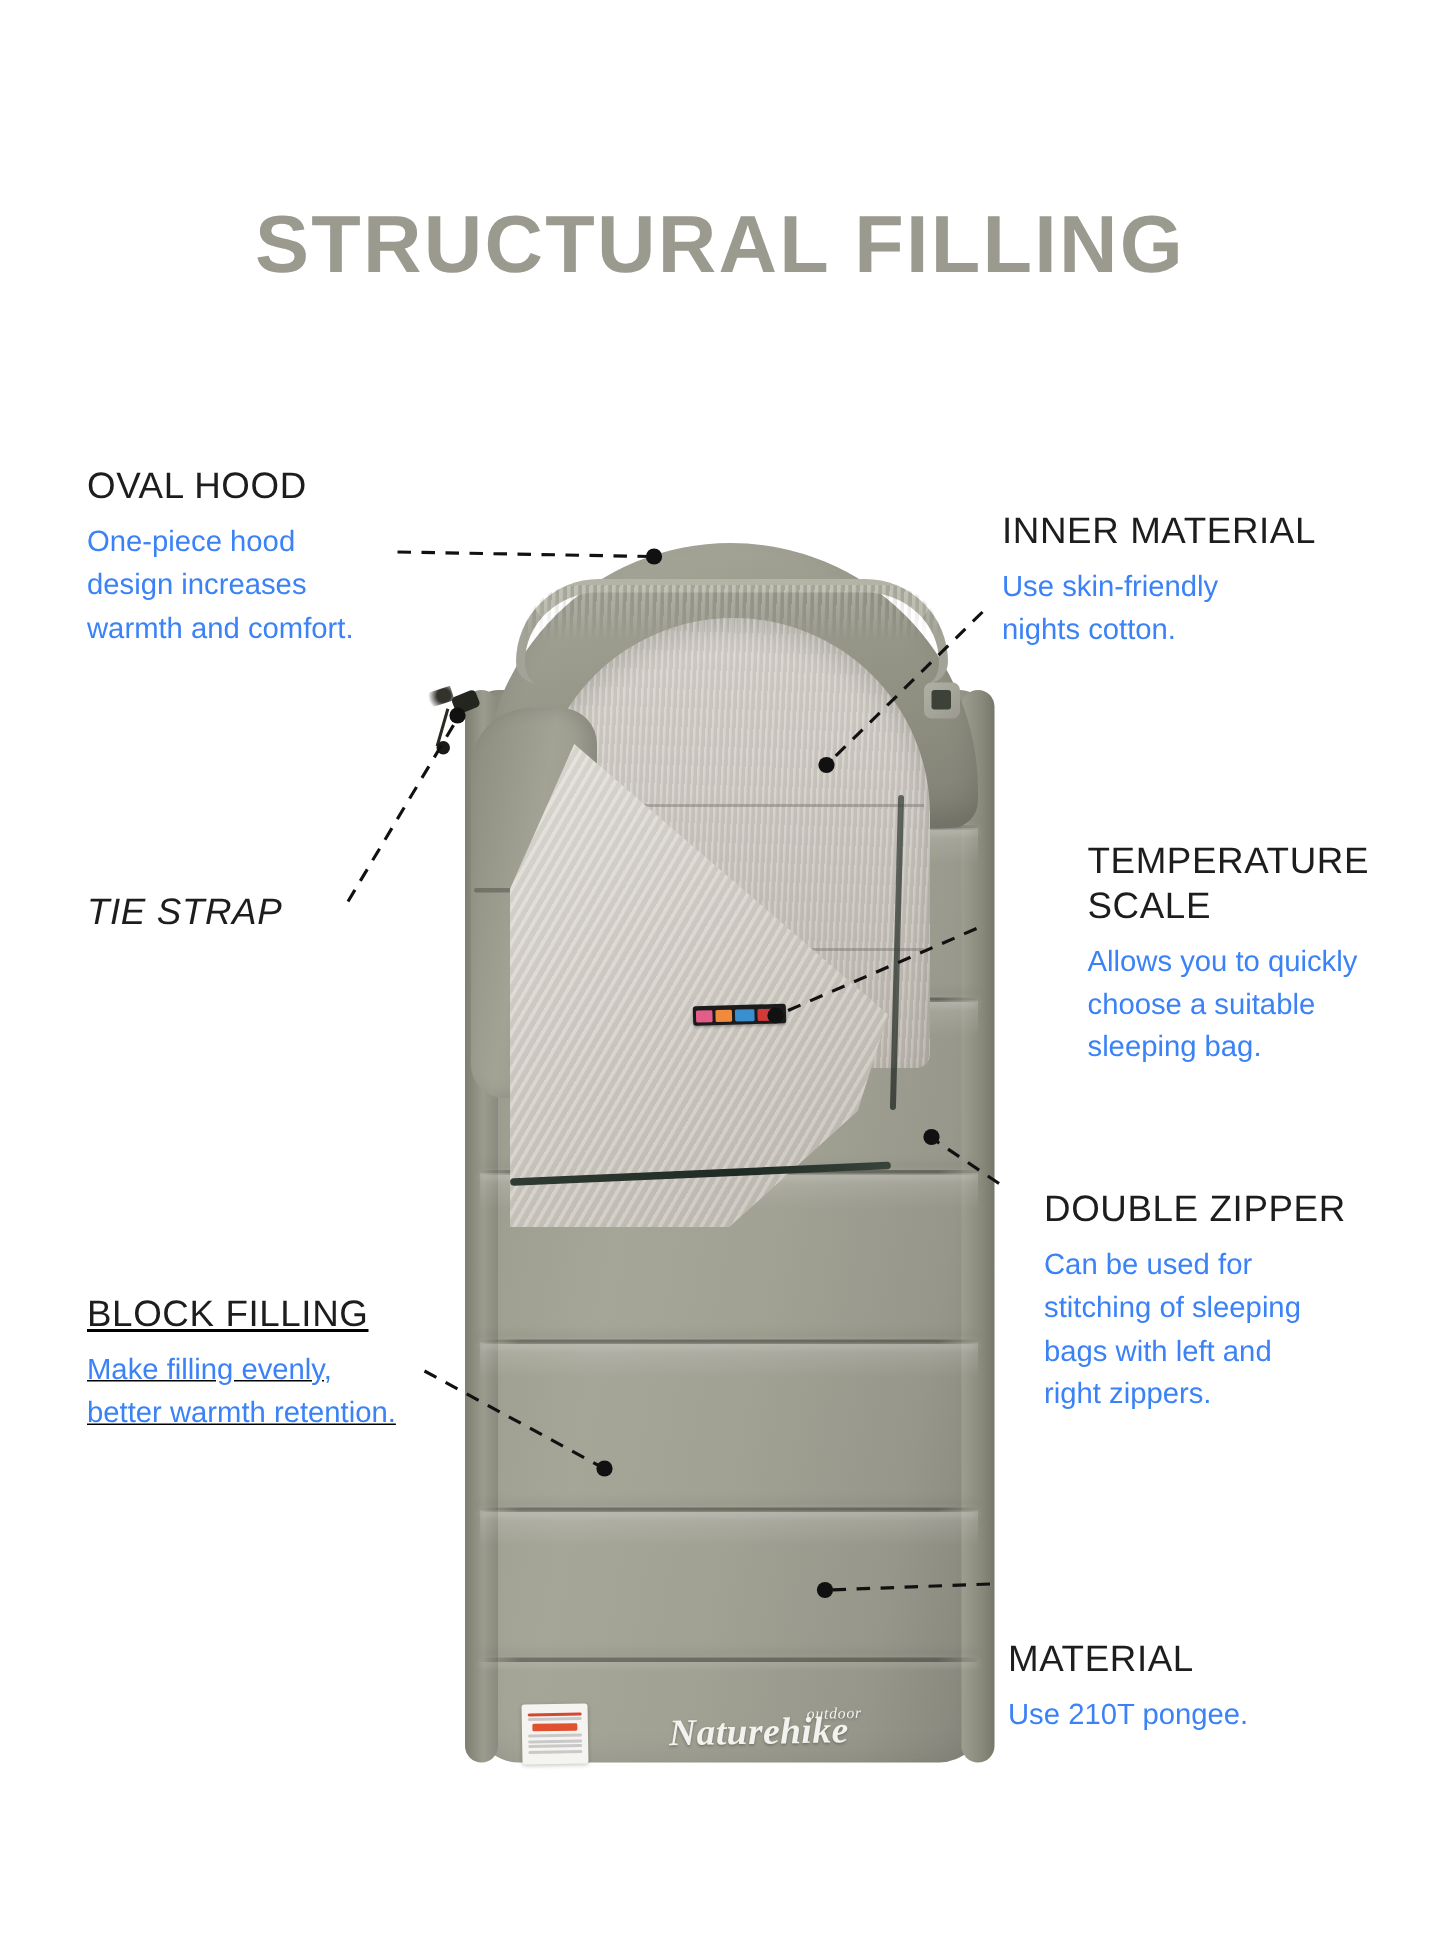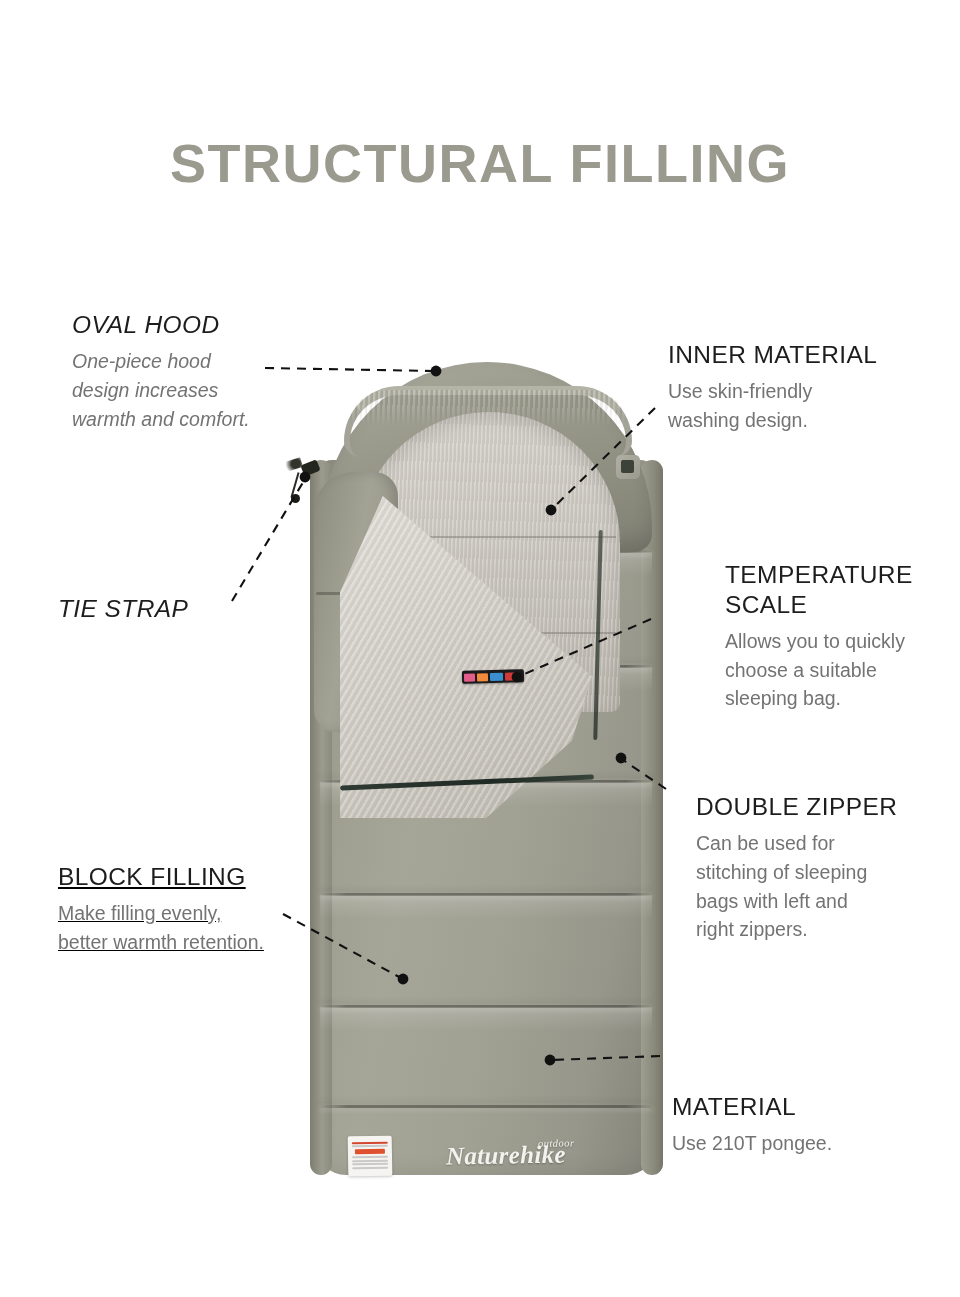--- a/index.html
+++ b/index.html
@@ -21,25 +21,25 @@
     white-space:nowrap;
   }
 
   
   .callout { position:absolute; }
   .callout .head {
     font-size:24.5px; color:#1d1d1d; letter-spacing:.4px;
     line-height:1.22; white-space:pre-line; font-weight:normal;
   }
   .callout .body {
-    font-size:19.5px; color:#737373; line-height:1.48;
+    font-size:19.5px; color:#3b82f6; line-height:1.48;
     margin-top:7px; white-space:pre-line;
   }
 
-  .c-oval      { left:72px;  top:310px;  width:300px;font-style:italic; }
+  .c-oval      { left:58px;  top:310px;  width:300px; }
   .c-tie       { left:58px;  top:594px;  width:300px;font-style:italic; }
   .c-block     { left:58px;  top:862px;  width:320px;text-decoration:underline; }
   .c-inner     { left:668px; top:340px;  width:280px; }
   .c-temp      { left:680px; top:560px;  width:275px;margin-left:45px; }
   .c-zipper    { left:696px; top:792px;  width:280px; }
   .c-material  { left:672px; top:1048px; width:280px;margin-top:44px; }
 
   
   #leaders { position:absolute; left:0; top:0; width:960px; height:1297px; }
 
@@ -338,21 +338,21 @@
 
   <div class="callout c-block">
     <div class="head">BLOCK FILLING</div>
     <div class="body">Make filling evenly,
 better warmth retention.</div>
   </div>
 
   <div class="callout c-inner">
     <div class="head">INNER MATERIAL</div>
     <div class="body">Use skin-friendly
-washing design.</div>
+nights cotton.</div>
   </div>
 
   <div class="callout c-temp">
     <div class="head">TEMPERATURE
 SCALE</div>
     <div class="body">Allows you to quickly
 choose a suitable
 sleeping bag.</div>
   </div>
 

